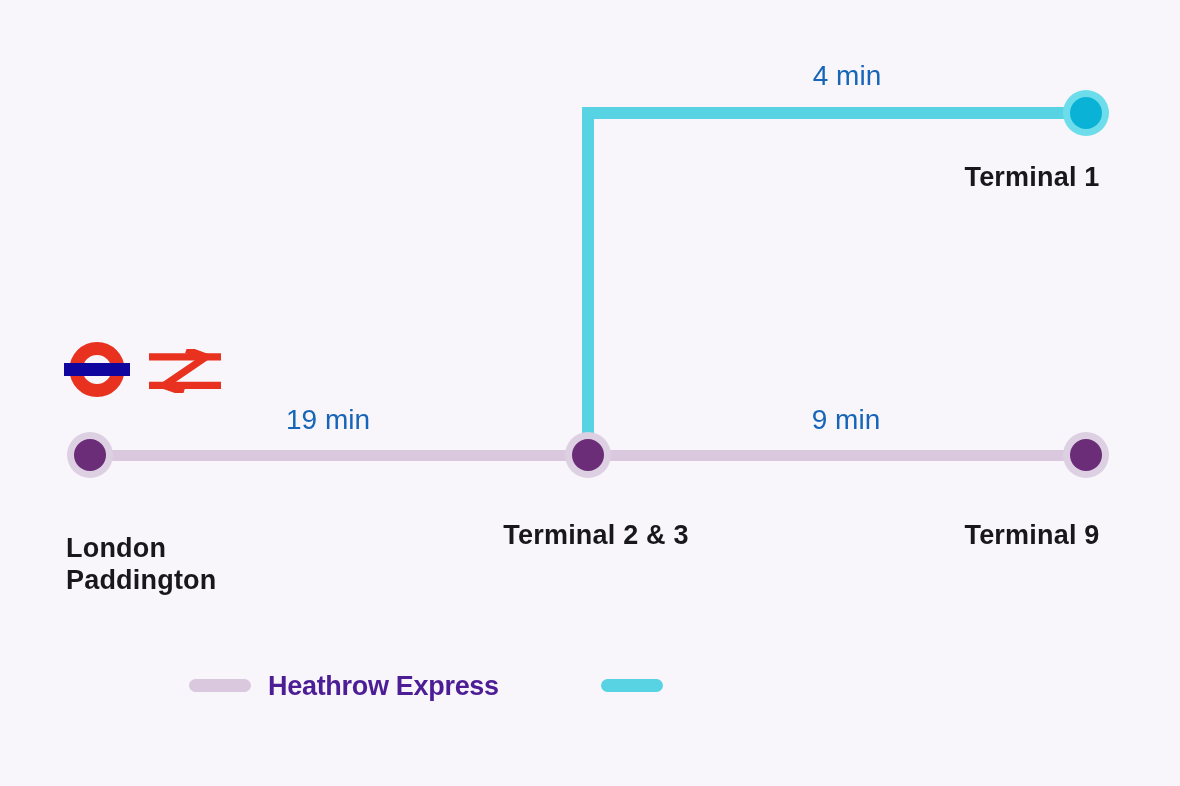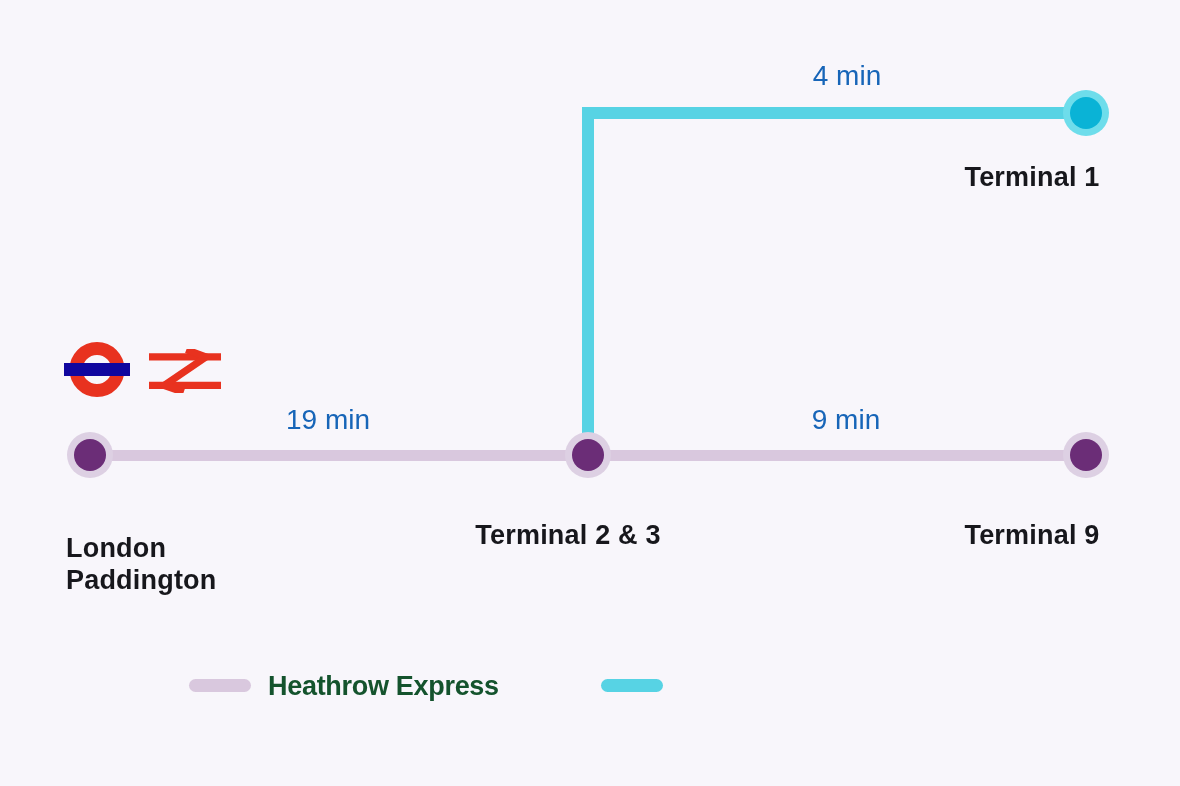--- a/index.html
+++ b/index.html
@@ -43,21 +43,21 @@
 
   
   .station-label{
     position:absolute;
     font-size:27px;font-weight:700;color:#17171c;
     line-height:1.18;letter-spacing:0.2px;
     white-space:nowrap;
   }
   .centered{transform:translateX(-50%);}
   .label-paddington{left:66px;top:533px;white-space:normal;width:200px;}
-  .label-t23{left:568px;top:520px;}
+  .label-t23{left:596px;top:520px;}
   .label-t5{left:1032px;top:520px;}
   .label-t4{left:1032px;top:162px;}
 
   .time-label{
     position:absolute;
     font-size:28px;font-weight:500;color:#1765b8;
     white-space:nowrap;transform:translateX(-50%);
   }
   .time-15{left:328px;top:404px;}
   .time-6{left:846px;top:404px;}
@@ -69,21 +69,21 @@
   .rail-icon{left:149px;top:349px;}
 
   
   .legend-swatch{
     position:absolute;width:62px;height:13px;border-radius:7px;
   }
   .swatch-express{left:189px;top:679px;background:#d9c8de;}
   .swatch-transfer{left:601px;top:679px;background:#57d3e4;}
   .legend-label{
     position:absolute;top:671px;
-    font-size:27px;font-weight:700;color:#14532d;
+    font-size:27px;font-weight:700;color:#4c1d95;
     letter-spacing:-0.3px;white-space:nowrap;
   }
   .legend-express-label{left:268px;}
   .legend-transfer-label{left:679px;}
 </style>
 </head>
 <body>
 
 <div class="map">
 

